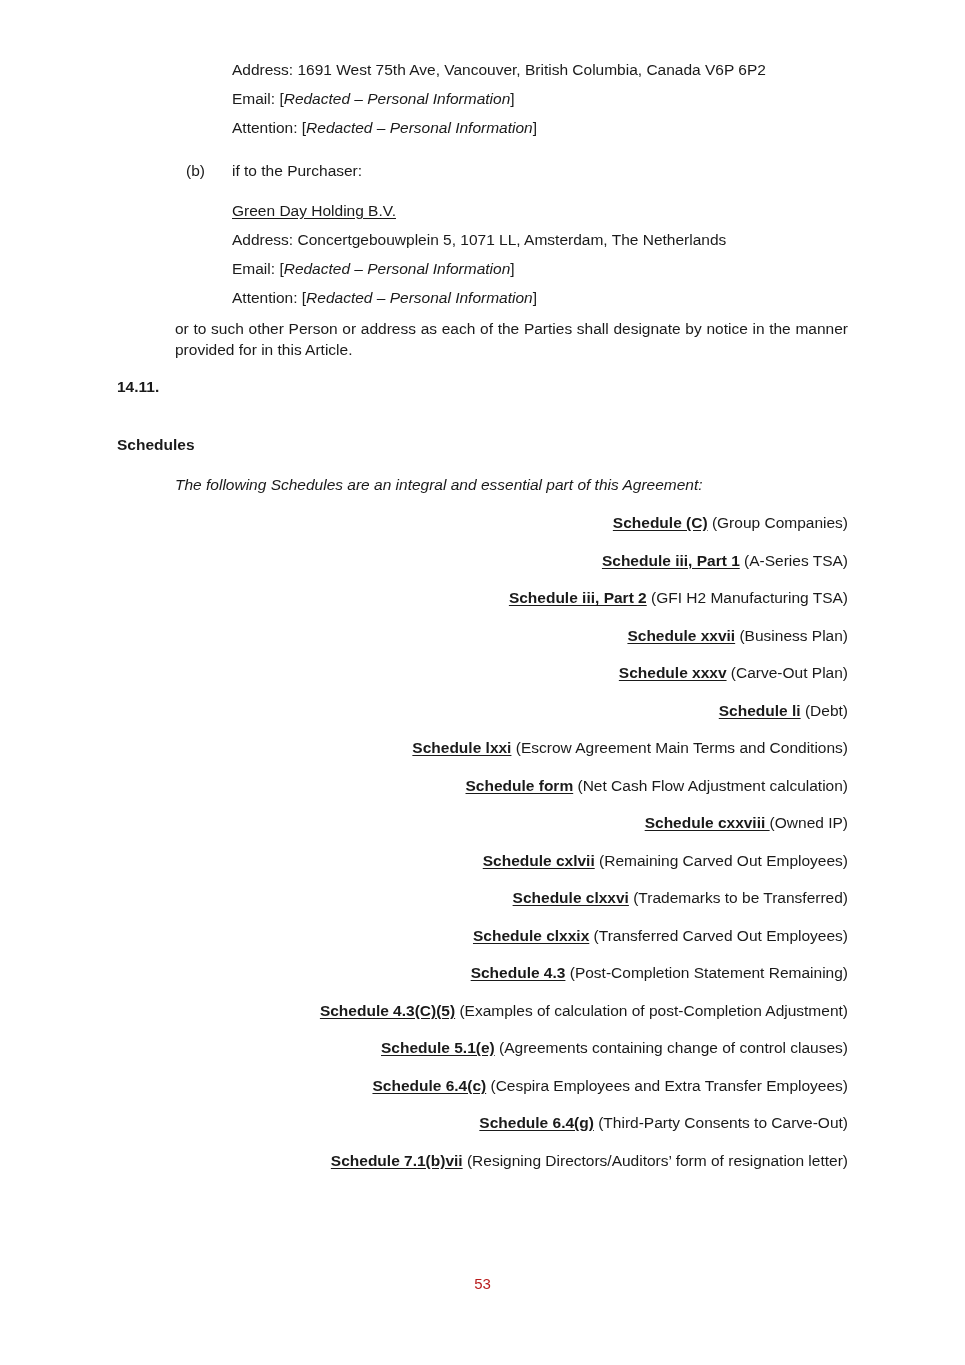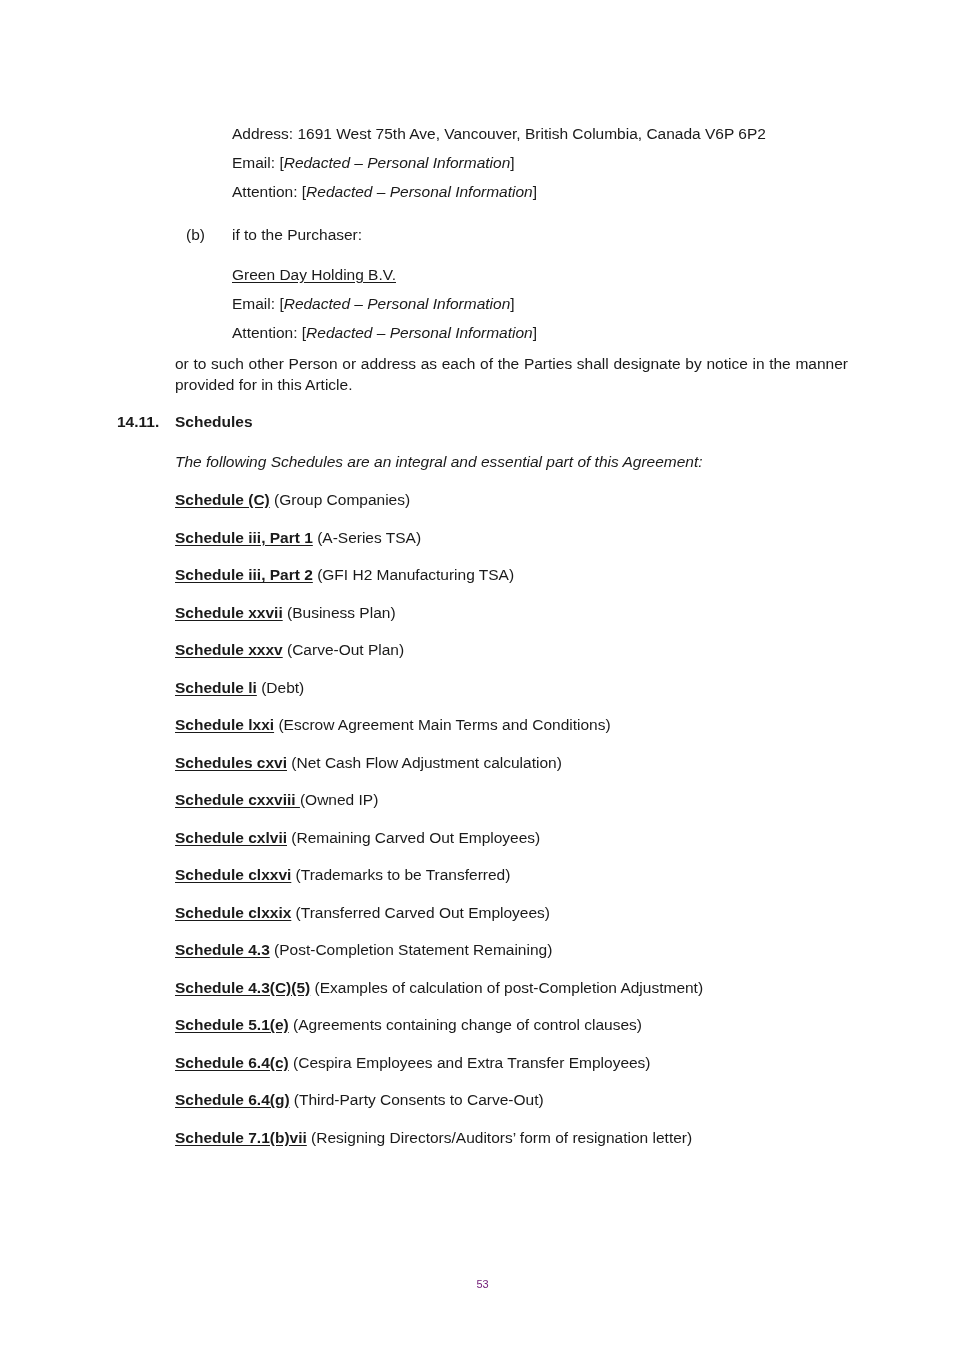--- a/index.html
+++ b/index.html
@@ -10,22 +10,22 @@
     background: #ffffff;
     font-family: "Liberation Sans", sans-serif;
     font-size: 15.5px;
     color: #1a1a1a;
     overflow: hidden;
   }
   .content {
     position: absolute;
     left: 117px;
     right: 117px;
-    top: 8px;
-    padding-top: 116px;
+    top: 0;
+    padding-top: 60px;
   }
   .line {
     margin: 0 0 10px 0;
     line-height: 19px;
     white-space: nowrap;
   }
   .contact-block { margin-left: 115px; }
   .redacted-inner { font-style: italic; }
   .underlined { text-decoration: underline; text-underline-offset: 2px; text-align: right; }
 
@@ -42,47 +42,49 @@
     margin: 12px 0 0 58px;
     line-height: 20.5px;
     text-align: justify;
   }
 
   .section-heading {
     display: flex;
     margin-top: 17px;
     line-height: 19px;
     font-weight: bold;
+    flex-direction: column;
   }
   .section-number { width: 58px; flex: 0 0 58px; }
 
   .intro-line {
     margin: 21px 0 0 58px;
     line-height: 19px;
     font-style: italic;
   }
 
   .schedule-list { margin-top: 19px; }
   .schedule-item {
     margin: 0 0 18.5px 58px;
     line-height: 19px;
     white-space: nowrap;
+    text-align: right;
   }
   .schedule-item.extra-gap { margin-top: 0; }
   .schedule-name { font-weight: bold; text-decoration: underline; text-underline-offset: 2px; }
 
   .footer-page-number {
     position: absolute;
     top: 1276px;
     left: 0;
     right: 0;
     text-align: center;
-    font-size: 11px;
+    font-size: 15px;
     line-height: 16px;
-    color: #701a75;
+    color: #b91c1c;
   }
 </style>
 </head>
 <body>
 
 <div class="page">
   <div class="content">
 
     <div class="contact-block">
       <p class="line"><span>Address: 1691 West 75th Ave, Vancouver, British Columbia, Canada V6P 6P2</span></p>
@@ -90,20 +92,21 @@
       <p class="line"><span>Attention: </span><span>[</span><span class="redacted-inner">Redacted – Personal Information</span><span>]</span></p>
     </div>
 
     <div class="list-row">
       <span class="list-marker">(b)</span>
       <span>if to the Purchaser:</span>
     </div>
 
     <div class="contact-block purchaser-block">
       <p class="line"><span class="underlined">Green Day Holding B.V.</span></p>
+      <p class="line"><span>Address: Concertgebouwplein 5, 1071 LL, Amsterdam, The Netherlands</span></p>
       <p class="line"><span>Email: </span><span>[</span><span class="redacted-inner">Redacted – Personal Information</span><span>]</span></p>
       <p class="line"><span>Attention: </span><span>[</span><span class="redacted-inner">Redacted – Personal Information</span><span>]</span></p>
     </div>
 
     <p class="notice-para">or to such other Person or address as each of the Parties shall designate by notice in the manner provided for in this Article.</p>
 
     <div class="section-heading">
       <span class="section-number">14.11.</span>
       <span>Schedules</span>
     </div>
@@ -111,21 +114,21 @@
     <p class="intro-line">The following Schedules are an integral and essential part of this Agreement:</p>
 
     <div class="schedule-list">
       <p class="schedule-item"><span class="schedule-name">Schedule (C)</span><span> (Group Companies)</span></p>
       <p class="schedule-item"><span class="schedule-name">Schedule iii, Part 1</span><span> (A-Series TSA)</span></p>
       <p class="schedule-item extra-gap"><span class="schedule-name">Schedule iii, Part 2</span><span> (GFI H2 Manufacturing TSA)</span></p>
       <p class="schedule-item"><span class="schedule-name">Schedule xxvii</span><span> (Business Plan)</span></p>
       <p class="schedule-item"><span class="schedule-name">Schedule xxxv</span><span> (Carve-Out Plan)</span></p>
       <p class="schedule-item"><span class="schedule-name">Schedule li</span><span> (Debt)</span></p>
       <p class="schedule-item"><span class="schedule-name">Schedule lxxi</span><span> (Escrow Agreement Main Terms and Conditions)</span></p>
-      <p class="schedule-item"><span class="schedule-name">Schedules cxvi</span><span> (Net Cash Flow Adjustment calculation)</span></p>
+      <p class="schedule-item"><span class="schedule-name">Schedule form</span><span> (Net Cash Flow Adjustment calculation)</span></p>
       <p class="schedule-item"><span class="schedule-name">Schedule cxxviii </span><span>(Owned IP)</span></p>
       <p class="schedule-item"><span class="schedule-name">Schedule cxlvii</span><span> (Remaining Carved Out Employees)</span></p>
       <p class="schedule-item"><span class="schedule-name">Schedule clxxvi</span><span> (Trademarks to be Transferred)</span></p>
       <p class="schedule-item"><span class="schedule-name">Schedule clxxix</span><span> (Transferred Carved Out Employees)</span></p>
       <p class="schedule-item"><span class="schedule-name">Schedule 4.3</span><span> (Post-Completion Statement Remaining)</span></p>
       <p class="schedule-item"><span class="schedule-name">Schedule 4.3(C)(5)</span><span> (Examples of calculation of post-Completion Adjustment)</span></p>
       <p class="schedule-item"><span class="schedule-name">Schedule 5.1(e)</span><span> (Agreements containing change of control clauses)</span></p>
       <p class="schedule-item"><span class="schedule-name">Schedule 6.4(c)</span><span> (Cespira Employees and Extra Transfer Employees)</span></p>
       <p class="schedule-item"><span class="schedule-name">Schedule 6.4(g)</span><span> (Third-Party Consents to Carve-Out)</span></p>
       <p class="schedule-item"><span class="schedule-name">Schedule 7.1(b)vii</span><span> (Resigning Directors/Auditors’ form of resignation letter)</span></p>

